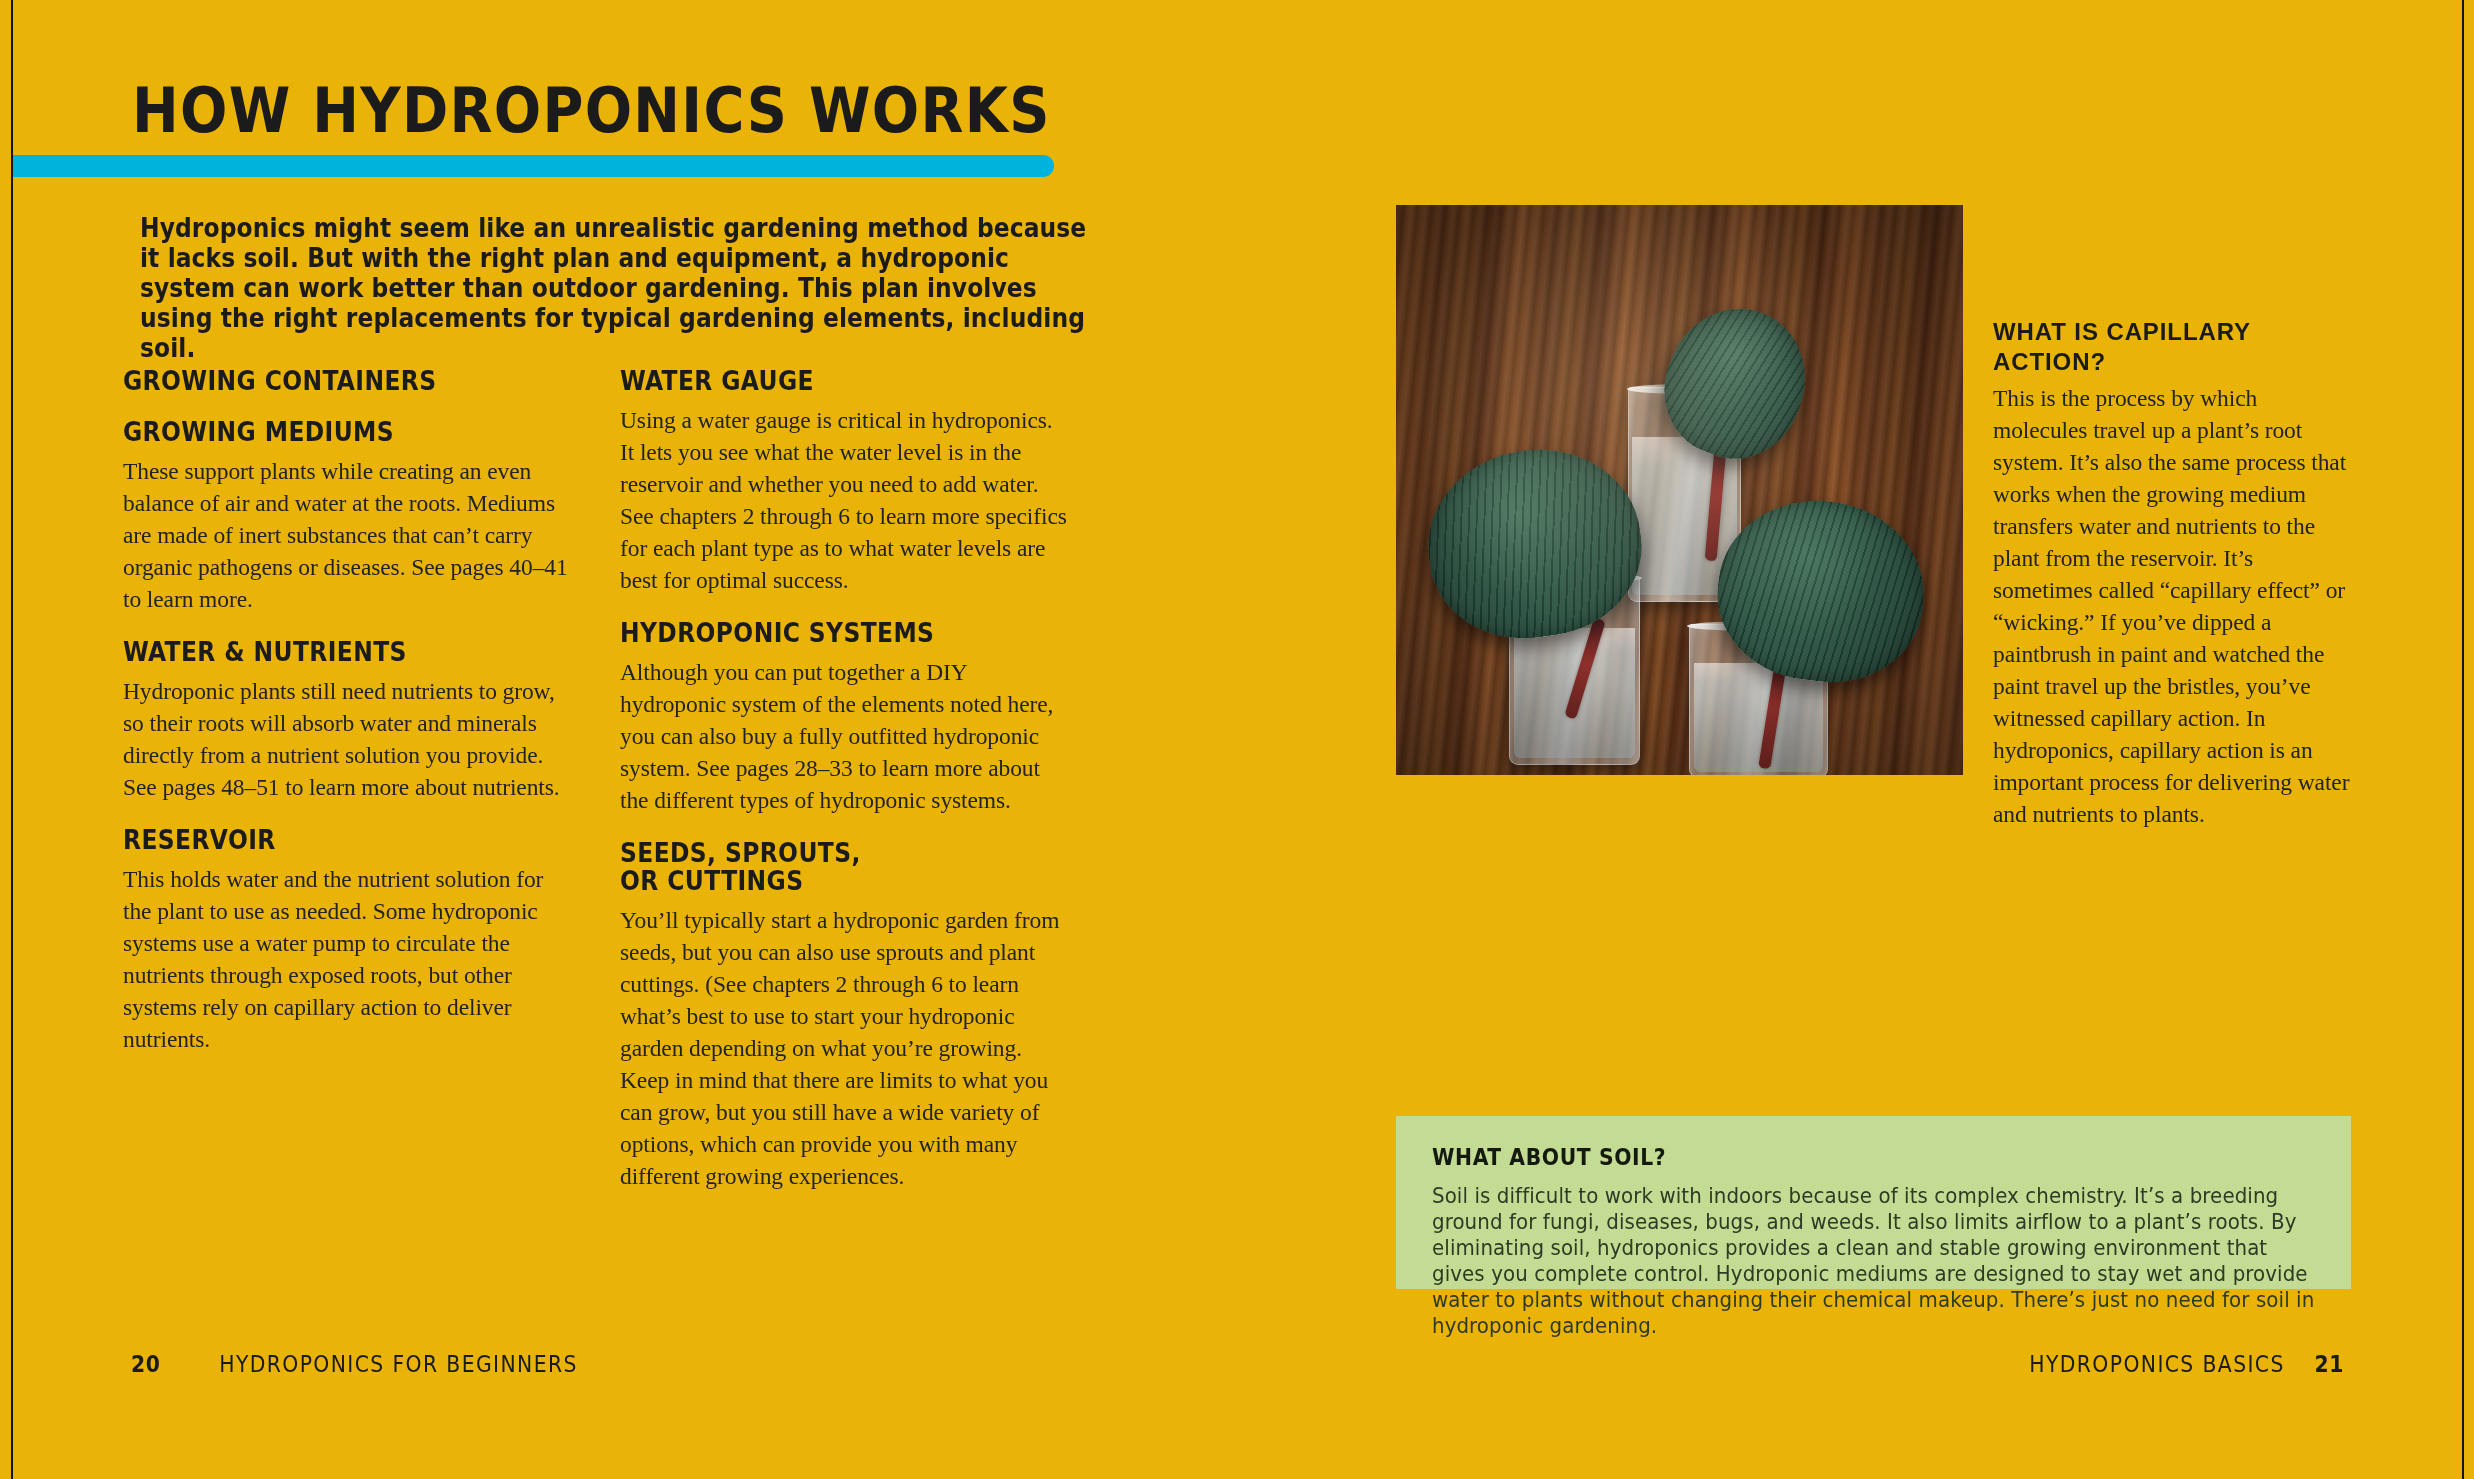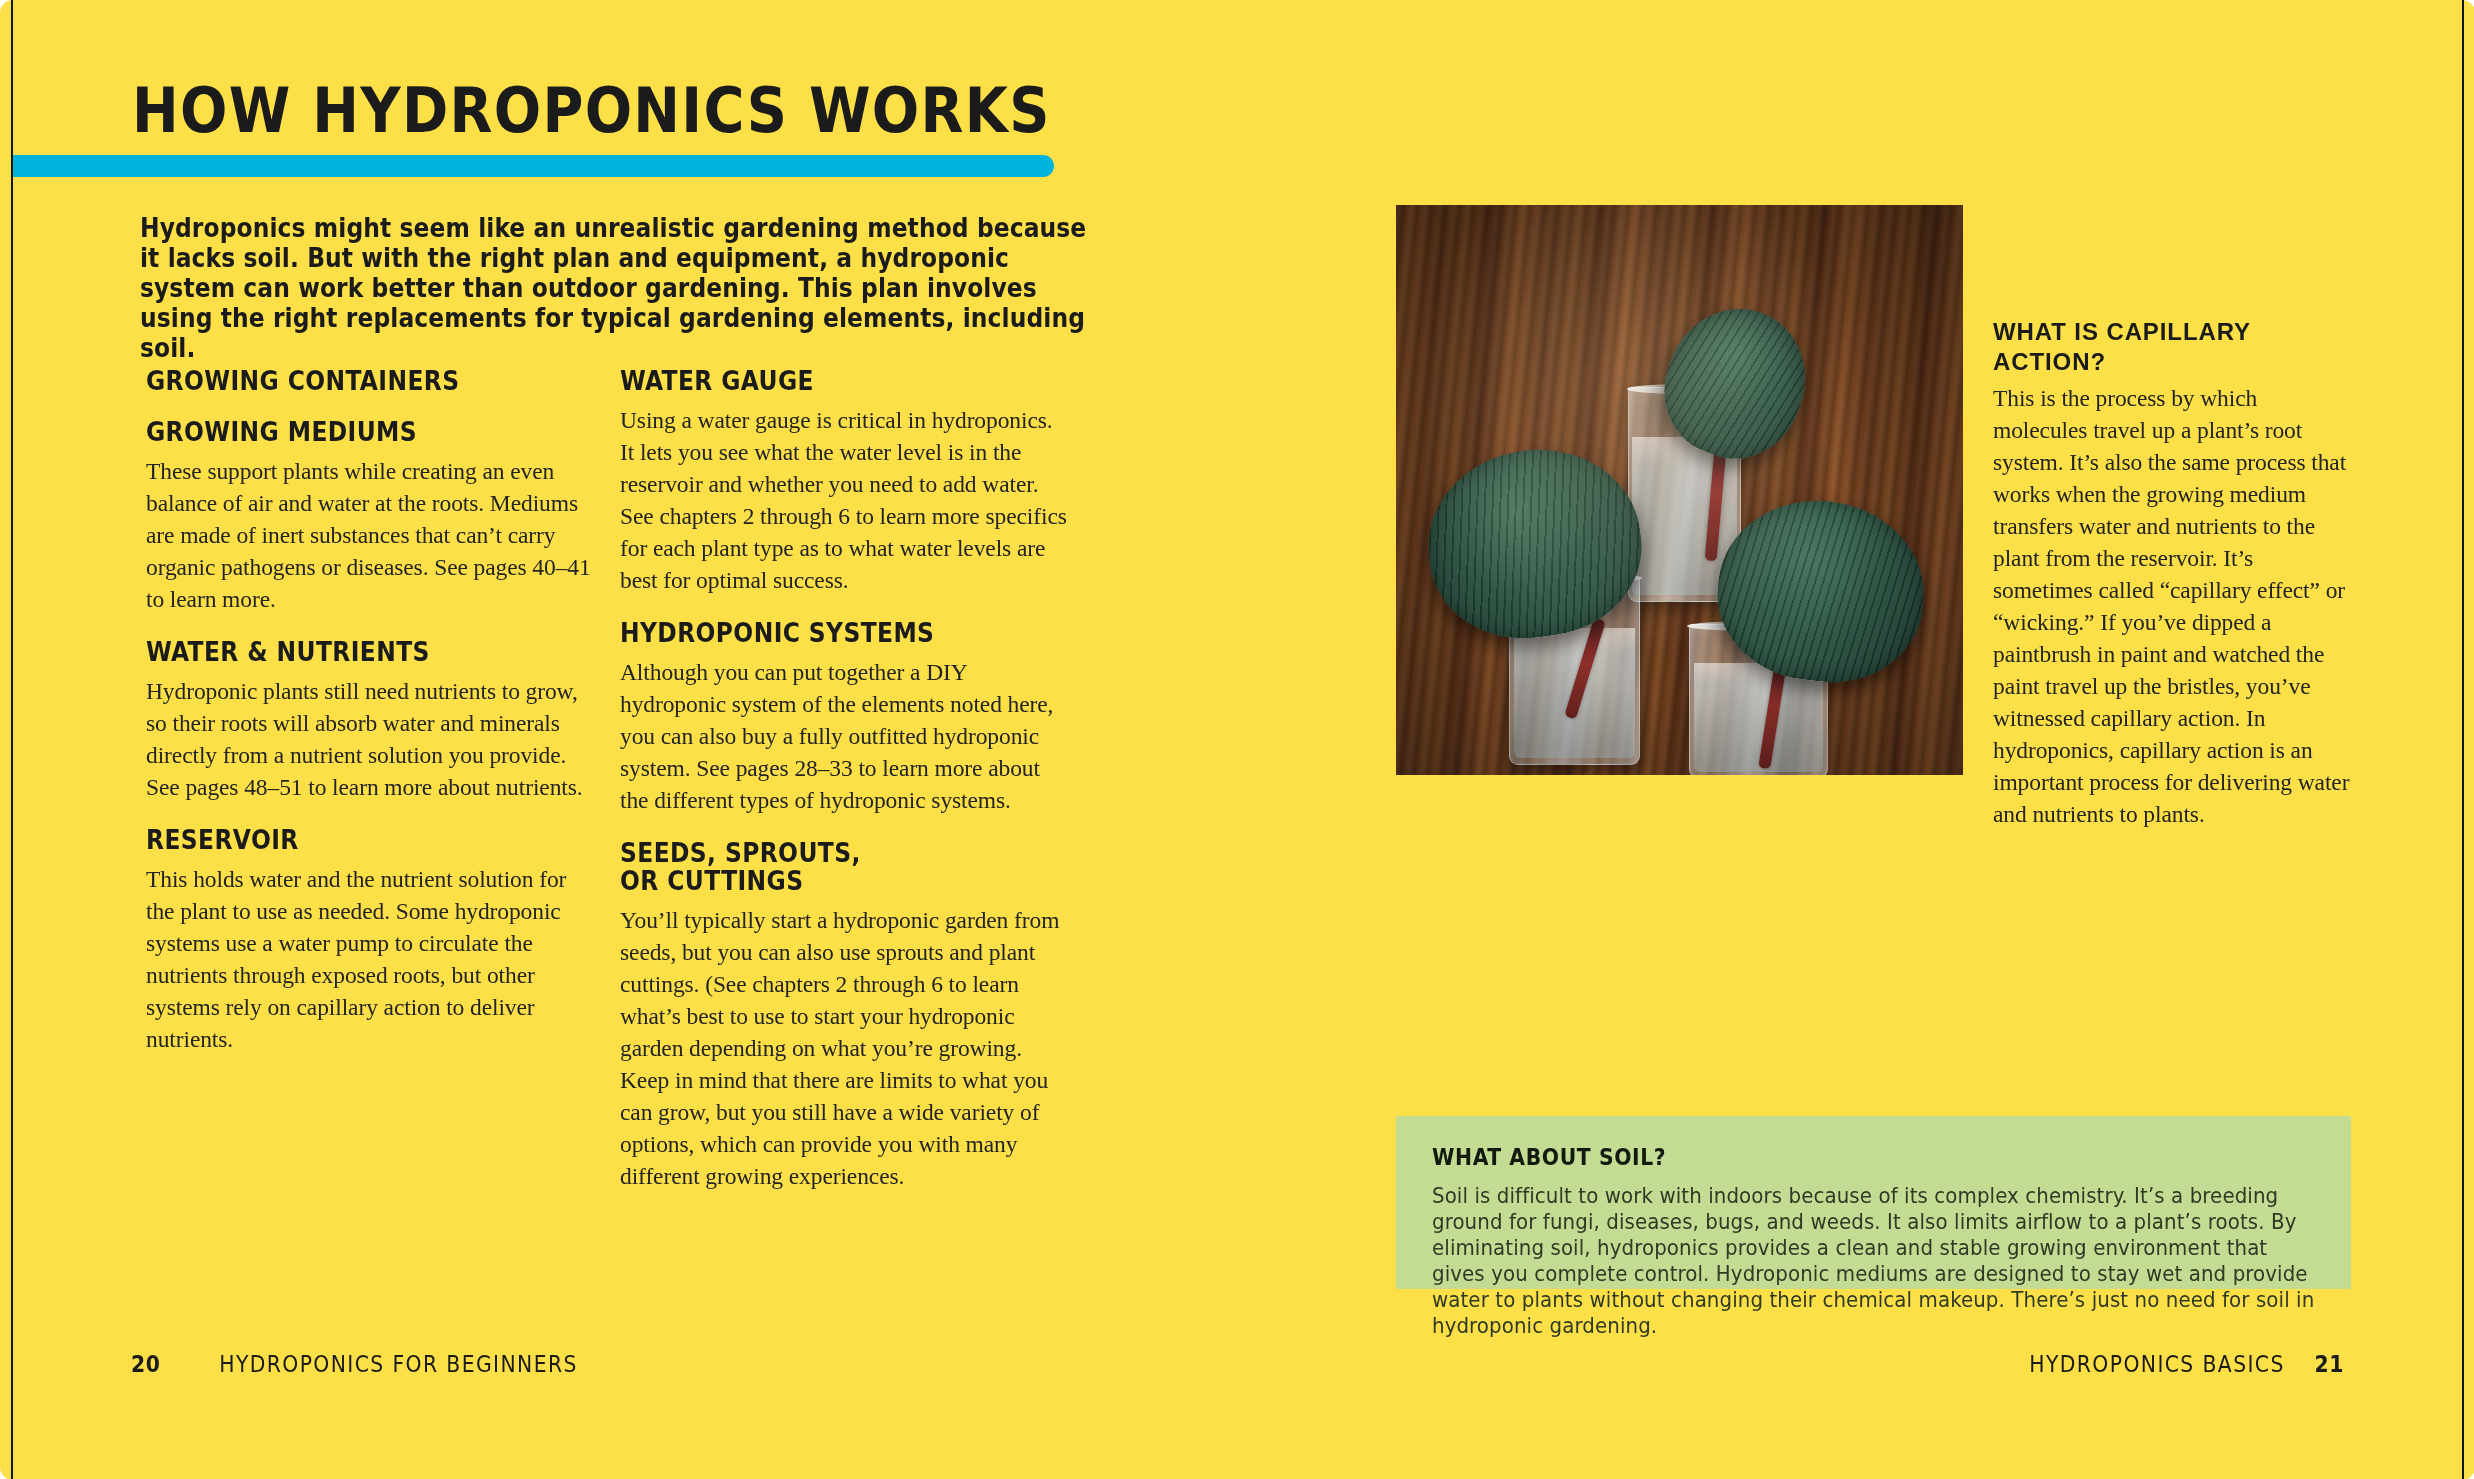--- a/index.html
+++ b/index.html
@@ -4,21 +4,21 @@
 <style>
   html,body{margin:0;padding:0;}
   body{
     width:2475px;height:1480px;
     background:#ffffff;
     font-family:"Liberation Sans", sans-serif;
     overflow:hidden;
     position:relative;
   }
   
-  #spread{position:absolute;inset:0;background:#fde047;border-radius:13px;}
+  #spread{position:absolute;inset:0;background:#eab308;}
   .page-edge{position:absolute;top:0;bottom:0;width:1.9px;background:#14171a;}
   .page-edge.left{left:11px;}
   .page-edge.right{right:11px;}
 
   
   #title{
     position:absolute;left:132px;top:74px;
     font-family:"Liberation Sans Narrow","DejaVu Sans Condensed","Liberation Sans",sans-serif;
     font-weight:bold;
     font-size:62px;
@@ -38,21 +38,21 @@
   
   #intro{
     position:absolute;left:140px;top:213px;width:970px;
     font-family:"Liberation Sans Narrow","DejaVu Sans Condensed","Liberation Sans",sans-serif;
     font-weight:bold;font-size:26px;line-height:30px;color:#1b1b1b;
     letter-spacing:0.1px;
   }
 
   
   .col{position:absolute;top:367px;width:451px;}
-  #col-1{left:146px;}
+  #col-1{left:123px;}
   #col-2{left:620px;}
 
   .sec{margin-bottom:23px;}
   .sec h3{
     margin:0 0 9px 0;
     font-family:"Liberation Sans Narrow","DejaVu Sans Condensed","Liberation Sans",sans-serif;
     font-weight:bold;font-size:26px;letter-spacing:0.4px;color:#1b1b1b;
     text-transform:uppercase;line-height:28px;
   }
   .sec p{

